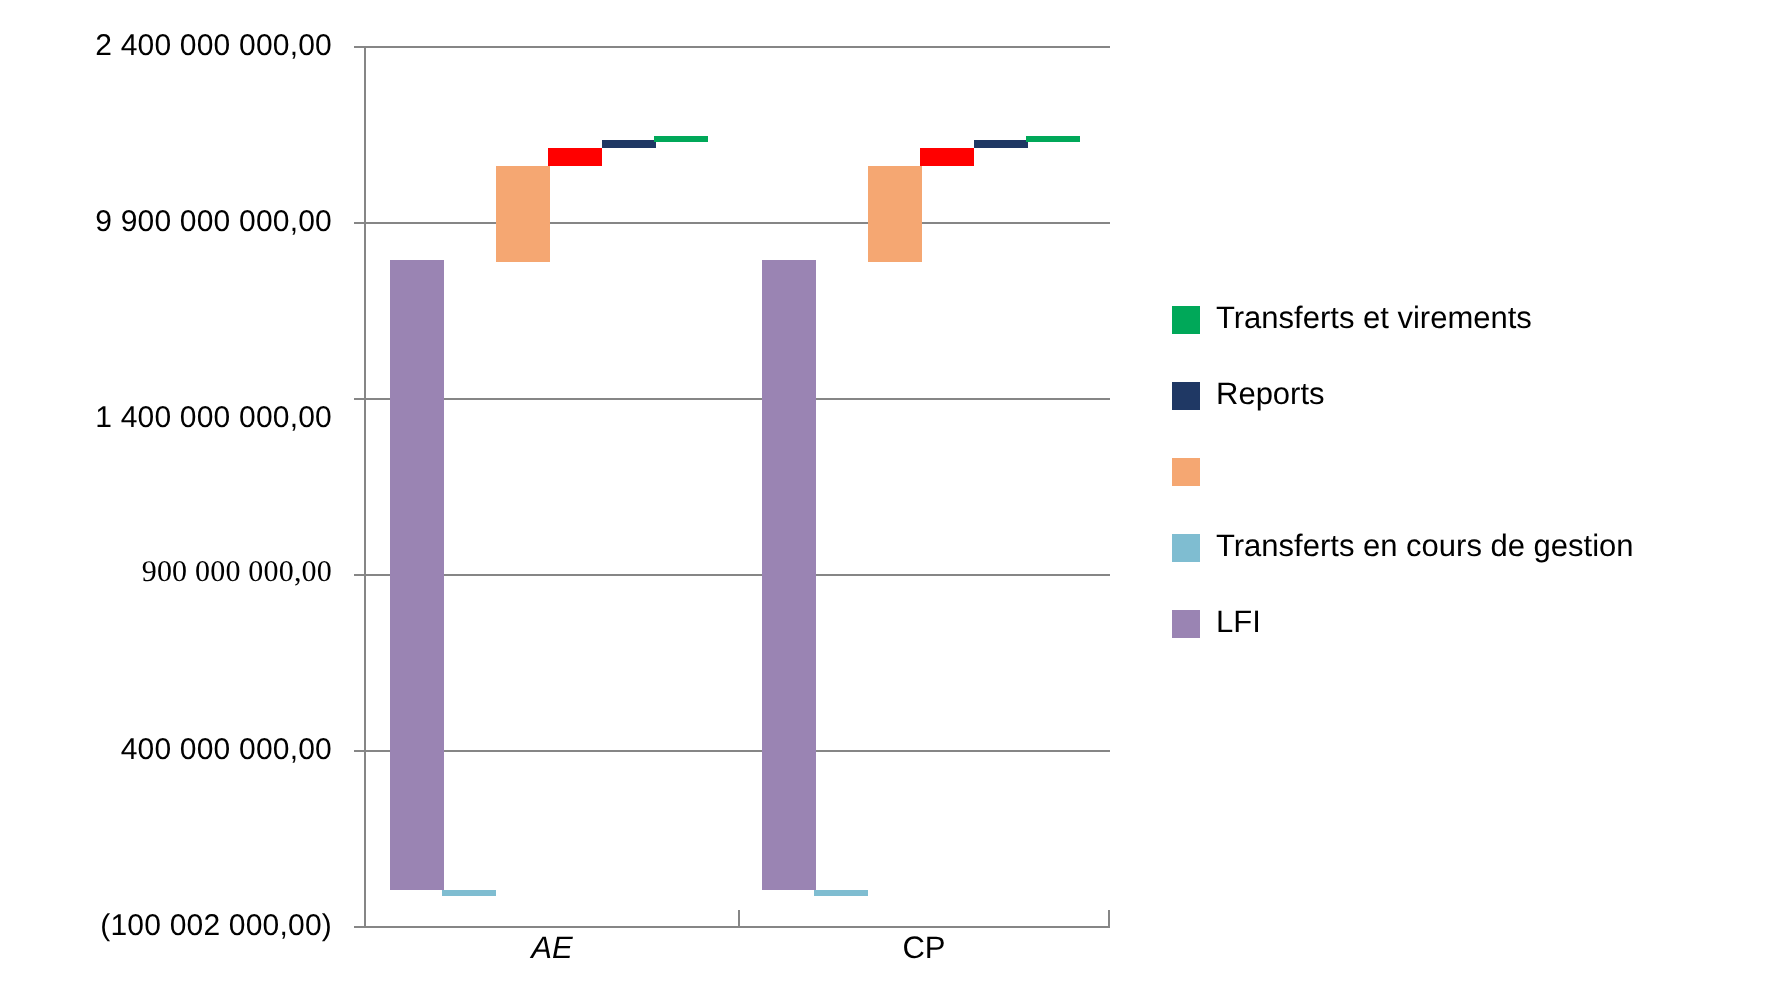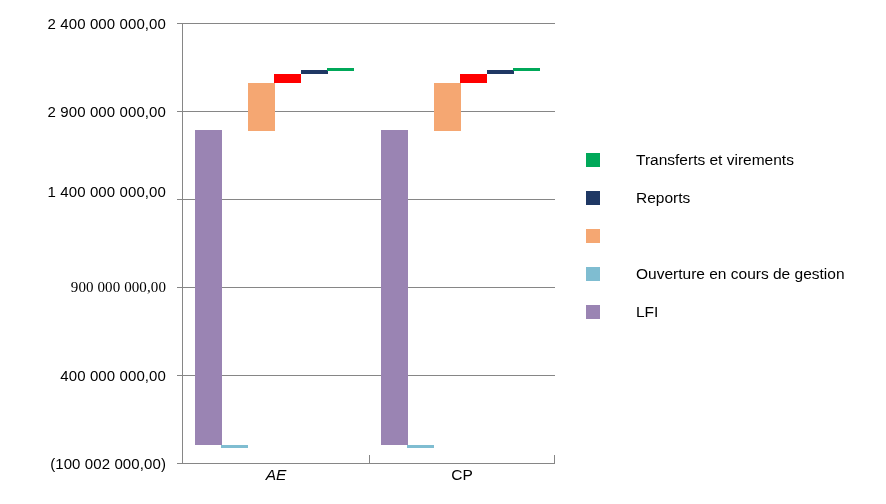--- a/index.html
+++ b/index.html
@@ -113,32 +113,31 @@
     width: 14px;
     height: 14px;
     flex: 0 0 14px;
     margin-right: 8px;
   }
   .legend-label {
     font-size: 15.5px;
     color: #000000;
     white-space: nowrap;
     line-height: 1;
-    margin-left: 28px;
   }
 </style>
 </head>
 <body>
 
 <div id="chart-root">
 
   <div class="y-axis-labels">
       <div class="y-tick-label" style="top: 23px;">2 400 000 000,00</div>
-      <div class="y-tick-label" style="top: 111px;">2 900 000 000,00</div>
-      <div class="y-tick-label" style="top: 191px;">1 400 000 000,00</div>
+      <div class="y-tick-label" style="top: 111px;">9 900 000 000,00</div>
+      <div class="y-tick-label" style="top: 209px;">1 400 000 000,00</div>
       <div class="y-tick-label" style="top: 287px; font-family: Liberation Serif, serif;">900 000 000,00</div>
       <div class="y-tick-label" style="top: 375px; margin-left: 46px;">400 000 000,00</div>
       <div class="y-tick-label" style="top: 463px;">(100 002 000,00)</div>
     </div>
 
   <div class="plot-area">
     <div class="axis-line-y"></div>
   <div class="grid-line" style="top: 0px;"></div>
       <div class="axis-tick" style="top: 0px;"></div>
       <div class="grid-line" style="top: 88px;"></div>
@@ -179,21 +178,21 @@
       </div>
       <div class="legend-item">
         <span class="legend-swatch" style="background: rgb(31, 56, 100);"></span>
         <span class="legend-label">Reports</span>
       </div>
       <div class="legend-item">
         <span class="legend-swatch" style="background: rgb(245, 167, 114);"></span>
       </div>
       <div class="legend-item">
         <span class="legend-swatch" style="background: rgb(127, 189, 209);"></span>
-        <span class="legend-label">Ouverture en cours de gestion</span>
+        <span class="legend-label">Transferts en cours de gestion</span>
       </div>
       <div class="legend-item">
         <span class="legend-swatch" style="background: rgb(154, 132, 179);"></span>
         <span class="legend-label">LFI</span>
       </div>
     </div>
 
 </div>
 
 </body></html>

